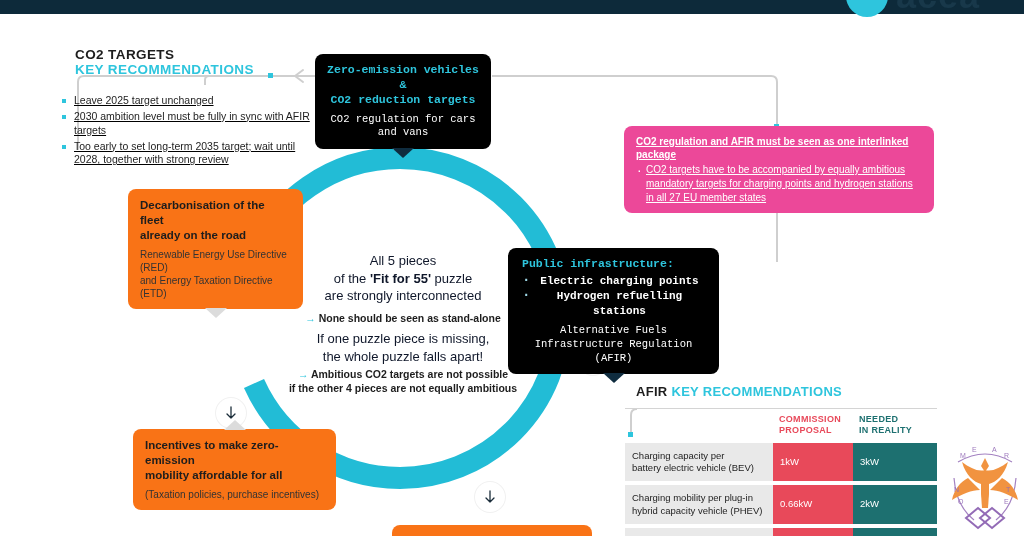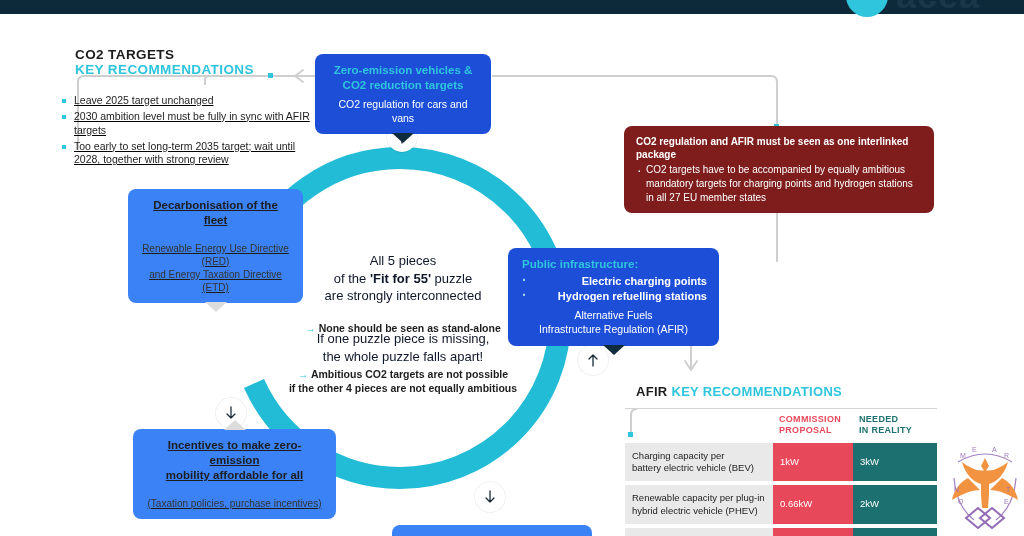--- a/index.html
+++ b/index.html
@@ -51,28 +51,28 @@
   }
   .badge svg { display: block; }
 
   
   .card {
     position: absolute;
     border-radius: 8px;
     padding: 9px 12px;
     line-height: 1.3;
   }
-  .card-dark { background: #1d4ed8; color: #ffffff; text-align: center; }
-  .card-grey { background: #3b82f6; color: #1d1d1d; text-align: center; text-decoration: underline; }
-  .card-teal { background: #7f1d1d; color: #ffffff; text-align: left; }
+  .card-dark { background: #000000; color: #ffffff; text-align: center; font-family: Liberation Mono, monospace; }
+  .card-grey { background: #f97316; color: #1d1d1d; text-align: left; }
+  .card-teal { background: #ec4899; color: #ffffff; text-align: left; text-decoration: underline; }
 
   .card-title-cyan { color: #2ec5dd; font-weight: bold; font-size: 11.5px; }
   .card-title-dark { color: #1d1d1d; font-weight: bold; font-size: 11.5px; }
   .card-sub { font-size: 10.5px; margin-top: 5px; }
-  .card-sub-grey { font-size: 10px; margin-top: 14px; color: #333; }
+  .card-sub-grey { font-size: 10px; margin-top: 5px; color: #333; }
 
   .pointer-down, .pointer-up {
     position: absolute; left: 50%; transform: translateX(-50%);
     width: 0; height: 0;
   }
   .pointer-down { bottom: -9px; border-left: 11px solid transparent; border-right: 11px solid transparent; border-top: 10px solid #0f2c3f; }
   .pointer-up-grey { position:absolute; left:50%; transform:translateX(-50%); top:-9px; width:0;height:0; border-left: 11px solid transparent; border-right: 11px solid transparent; border-bottom: 10px solid #dcdcdc; }
   .pointer-down-grey { position:absolute; left:50%; transform:translateX(-50%); bottom:-9px; width:0;height:0; border-left: 11px solid transparent; border-right: 11px solid transparent; border-top: 10px solid #dcdcdc; }
 
   
@@ -100,21 +100,21 @@
 
   
   .teal-head { font-size: 10px; font-weight: bold; margin-bottom: 2px; }
   .teal-list li {
     list-style: none; position: relative; padding-left: 10px;
     font-size: 10px; line-height: 1.38;
   }
   .teal-list li::before { content: "\00B7"; position: absolute; left: 1px; top: -2px; font-size: 14px; }
 
   
-  .dk-list { text-align: right; margin: 2px 0 0 2px; }
+  .dk-list { text-align: center; margin: 2px 0 0 2px; }
   .dk-list li {
     list-style: none; position: relative; padding-left: 10px;
     font-size: 11px; font-weight: bold; line-height: 1.38; color: #ffffff;
   }
   .dk-list li::before { content: "\00B7"; position: absolute; left: 0; top: -3px; font-size: 14px; color: #9fd8e6; }
 
   
   .afir-head { position: absolute; left: 636px; top: 384px; font-size: 13px; letter-spacing: .3px; }
   .afir-head .a { color: #1d1d1d; font-weight: bold; }
   .afir-head .b { color: #2ec5dd; font-weight: bold; }
@@ -218,20 +218,21 @@
 
   <div class="card card-teal" style="left:624px; top:126px; width:310px;">
     <div class="teal-head">CO2 regulation and AFIR must be seen as one interlinked package</div>
     <ul class="teal-list">
       <li>CO2 targets have to be accompanied by equally ambitious mandatory targets for charging points and hydrogen stations in all 27 EU member states</li>
     </ul>
   </div>
 
   <div class="card card-grey" style="left:128px; top:189px; width:175px;">
     <div class="card-title-dark">Decarbonisation of the fleet</div>
+    <div class="card-title-dark">already on the road</div>
     <div class="card-sub-grey">Renewable Energy Use Directive (RED)</div>
     <div class="card-sub-grey" style="margin-top:0">and Energy Taxation Directive (ETD)</div>
     <div class="pointer-down-grey"></div>
   </div>
 
   <div class="card card-dark" style="left:508px; top:248px; width:211px; text-align:center;">
     <div class="card-title-cyan" style="text-align:left; margin-left:2px;">Public infrastructure:</div>
     <ul class="dk-list">
       <li>Electric charging points</li>
       <li>Hydrogen refuelling stations</li>
@@ -249,21 +250,21 @@
   </div>
 
   <div class="card card-grey" style="left:392px; top:525px; width:200px; height:40px;"></div>
 
   <div class="center-text" style="left:288px; top:252px;">
     <div class="ct-big">All 5 pieces</div>
     <div class="ct-big">
       <span>of the </span><b>'Fit for 55'</b><span> puzzle</span>
     </div>
     <div class="ct-big">are strongly interconnected</div>
-    <div class="ct-small" style="margin-top:17px;">
+    <div class="ct-small" style="margin-top:7px;">
       <span class="arw">→</span>
       <span>None should be seen as stand-alone</span>
     </div>
   </div>
 
   <div class="center-text" style="left:283px; top:330px; width:240px;">
     <div class="ct-big">If one puzzle piece is missing,</div>
     <div class="ct-big">the whole puzzle falls apart!</div>
     <div class="ct-small" style="margin-top:3px;">
       <span class="arw">→</span>
@@ -296,22 +297,22 @@
       <tr>
         <td class="lbl">
           <div>Charging capacity per</div>
           <div>battery electric vehicle (BEV)</div>
         </td>
         <td class="red">1kW</td>
         <td class="teal">3kW</td>
       </tr>
       <tr>
         <td class="lbl">
-          <div>Renewable capacity per plug-in</div>
-          <div>hybrid electric vehicle (PHEV)</div>
+          <div>Charging mobility per plug-in</div>
+          <div>hybrid capacity vehicle (PHEV)</div>
         </td>
         <td class="red">0.66kW</td>
         <td class="teal">2kW</td>
       </tr>
       <tr>
         <td class="lbl bold">
           <div>Total charging points</div>
         </td>
         <td class="red">3.9 million</td>
         <td class="teal">7 million</td>

